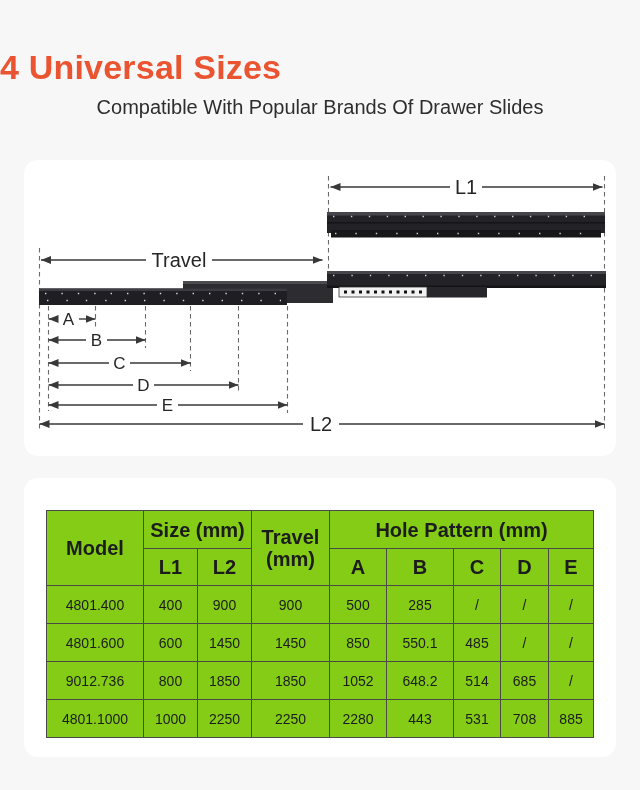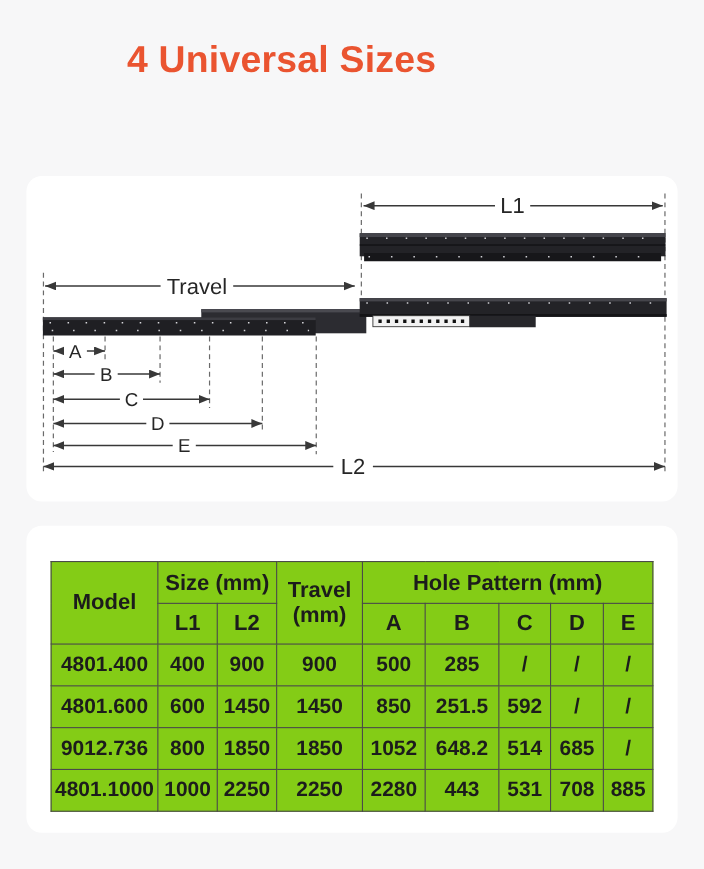--- a/index.html
+++ b/index.html
@@ -4,22 +4,22 @@
 <style>
   html,body{margin:0;padding:0;}
   .page{
     position:relative;
     width:640px;height:790px;
     background:#f7f7f8;
     font-family:"Liberation Sans", sans-serif;
     overflow:hidden;
   }
   .title{
-    position:absolute;top:36px;left:0;width:512px;
-    text-align:center;
+    position:absolute;top:49px;left:0;width:512px;
+    text-align:left;
     font-size:34px;line-height:36px;font-weight:700;
     color:#EA5430;letter-spacing:.2px;
   }
   .subtitle{
     position:absolute;top:95px;left:0;width:640px;
     text-align:center;
     font-size:20px;line-height:24px;font-weight:400;
     color:#2e2e2e;
   }
   .card{position:absolute;background:#ffffff;border-radius:14px;}
@@ -36,29 +36,30 @@
     color:#1c1c1c;
   }
   table.spec th, table.spec td{
     border:1.5px solid #4a4a4a;
     text-align:center;vertical-align:middle;
     padding:0;
   }
   table.spec thead th{font-size:20px;font-weight:700;line-height:22px;}
   table.spec thead tr.h1 th{height:37px;}
   table.spec thead tr.h2 th{height:36px;}
-  table.spec tbody td{font-size:19px;font-weight:700;height:37px;}
+  table.spec tbody td{font-size:14px;font-weight:400;height:37px;}
   th.subcol{font-size:19px;}
 </style>
 </head>
 <body>
 
 <div class="page">
 
   <div class="title">4 Universal Sizes</div>
+  <div class="subtitle">Compatible With Popular Brands Of Drawer Slides</div>
 
   <div class="card card-diagram">
     <svg class="diagram-svg" width="592" height="296" viewBox="24 160 592 296" xmlns="http://www.w3.org/2000/svg">
       <defs>
         <marker id="arr" markerUnits="userSpaceOnUse" markerWidth="11" markerHeight="9" refX="10" refY="4" orient="auto-start-reverse">
           <path d="M0,0 L10,4 L0,8 Z" fill="#383838"></path>
         </marker>
       </defs>
 
       <g stroke="#6a6a6a" stroke-width="1.1" stroke-dasharray="4.5 3.5">
@@ -193,22 +194,22 @@
           <td>/</td>
           <td>/</td>
           <td>/</td>
         </tr>
         <tr>
           <td>4801.600</td>
           <td>600</td>
           <td>1450</td>
           <td>1450</td>
           <td>850</td>
-          <td>251.5</td>
-          <td>592</td>
+          <td>550.1</td>
+          <td>485</td>
           <td>/</td>
           <td>/</td>
         </tr>
         <tr>
           <td>9012.736</td>
           <td>800</td>
           <td>1850</td>
           <td>1850</td>
           <td>1052</td>
           <td>648.2</td>

